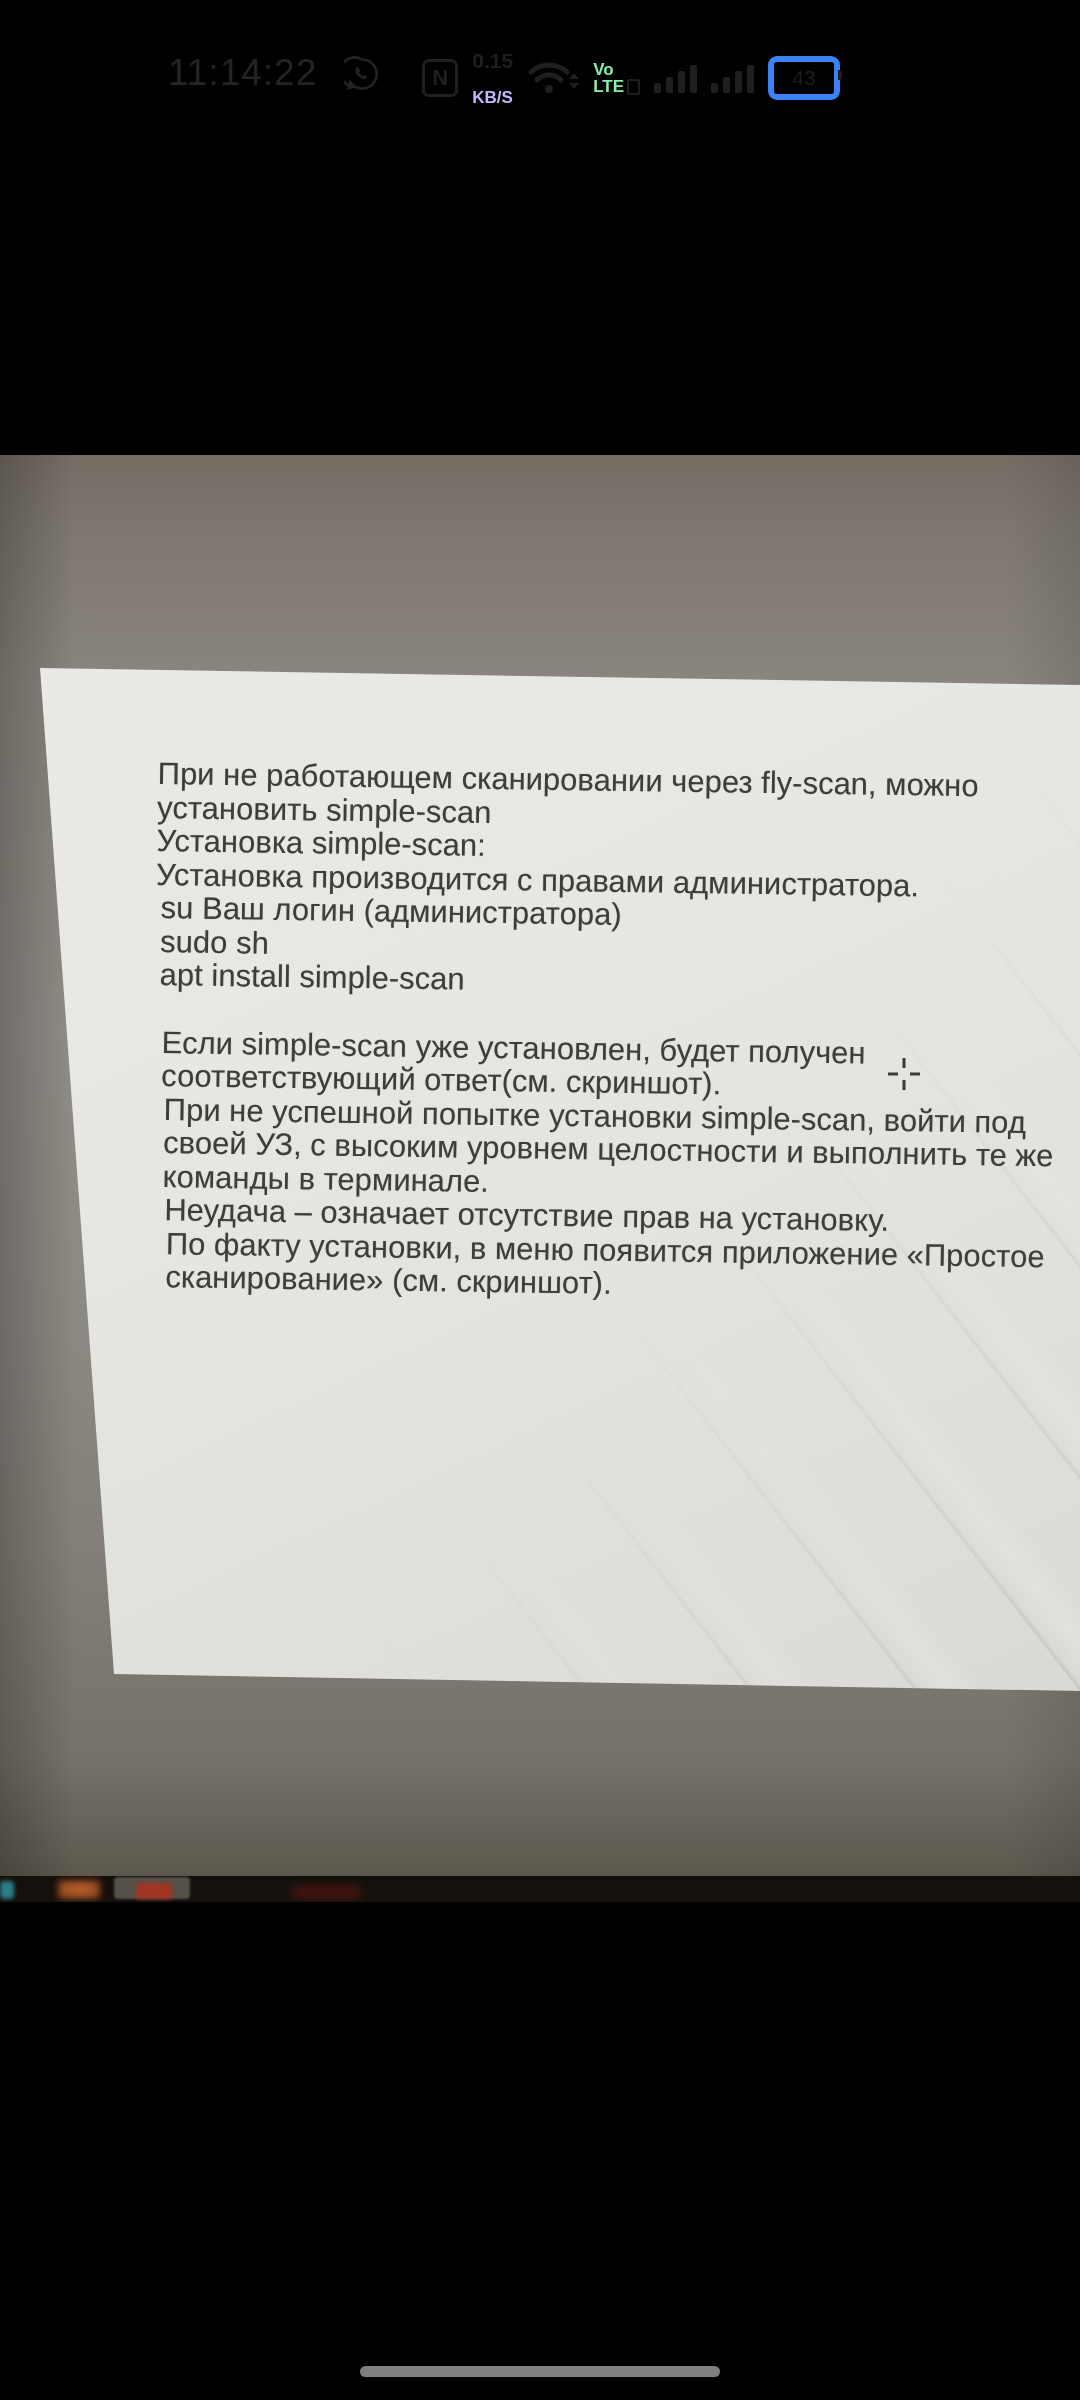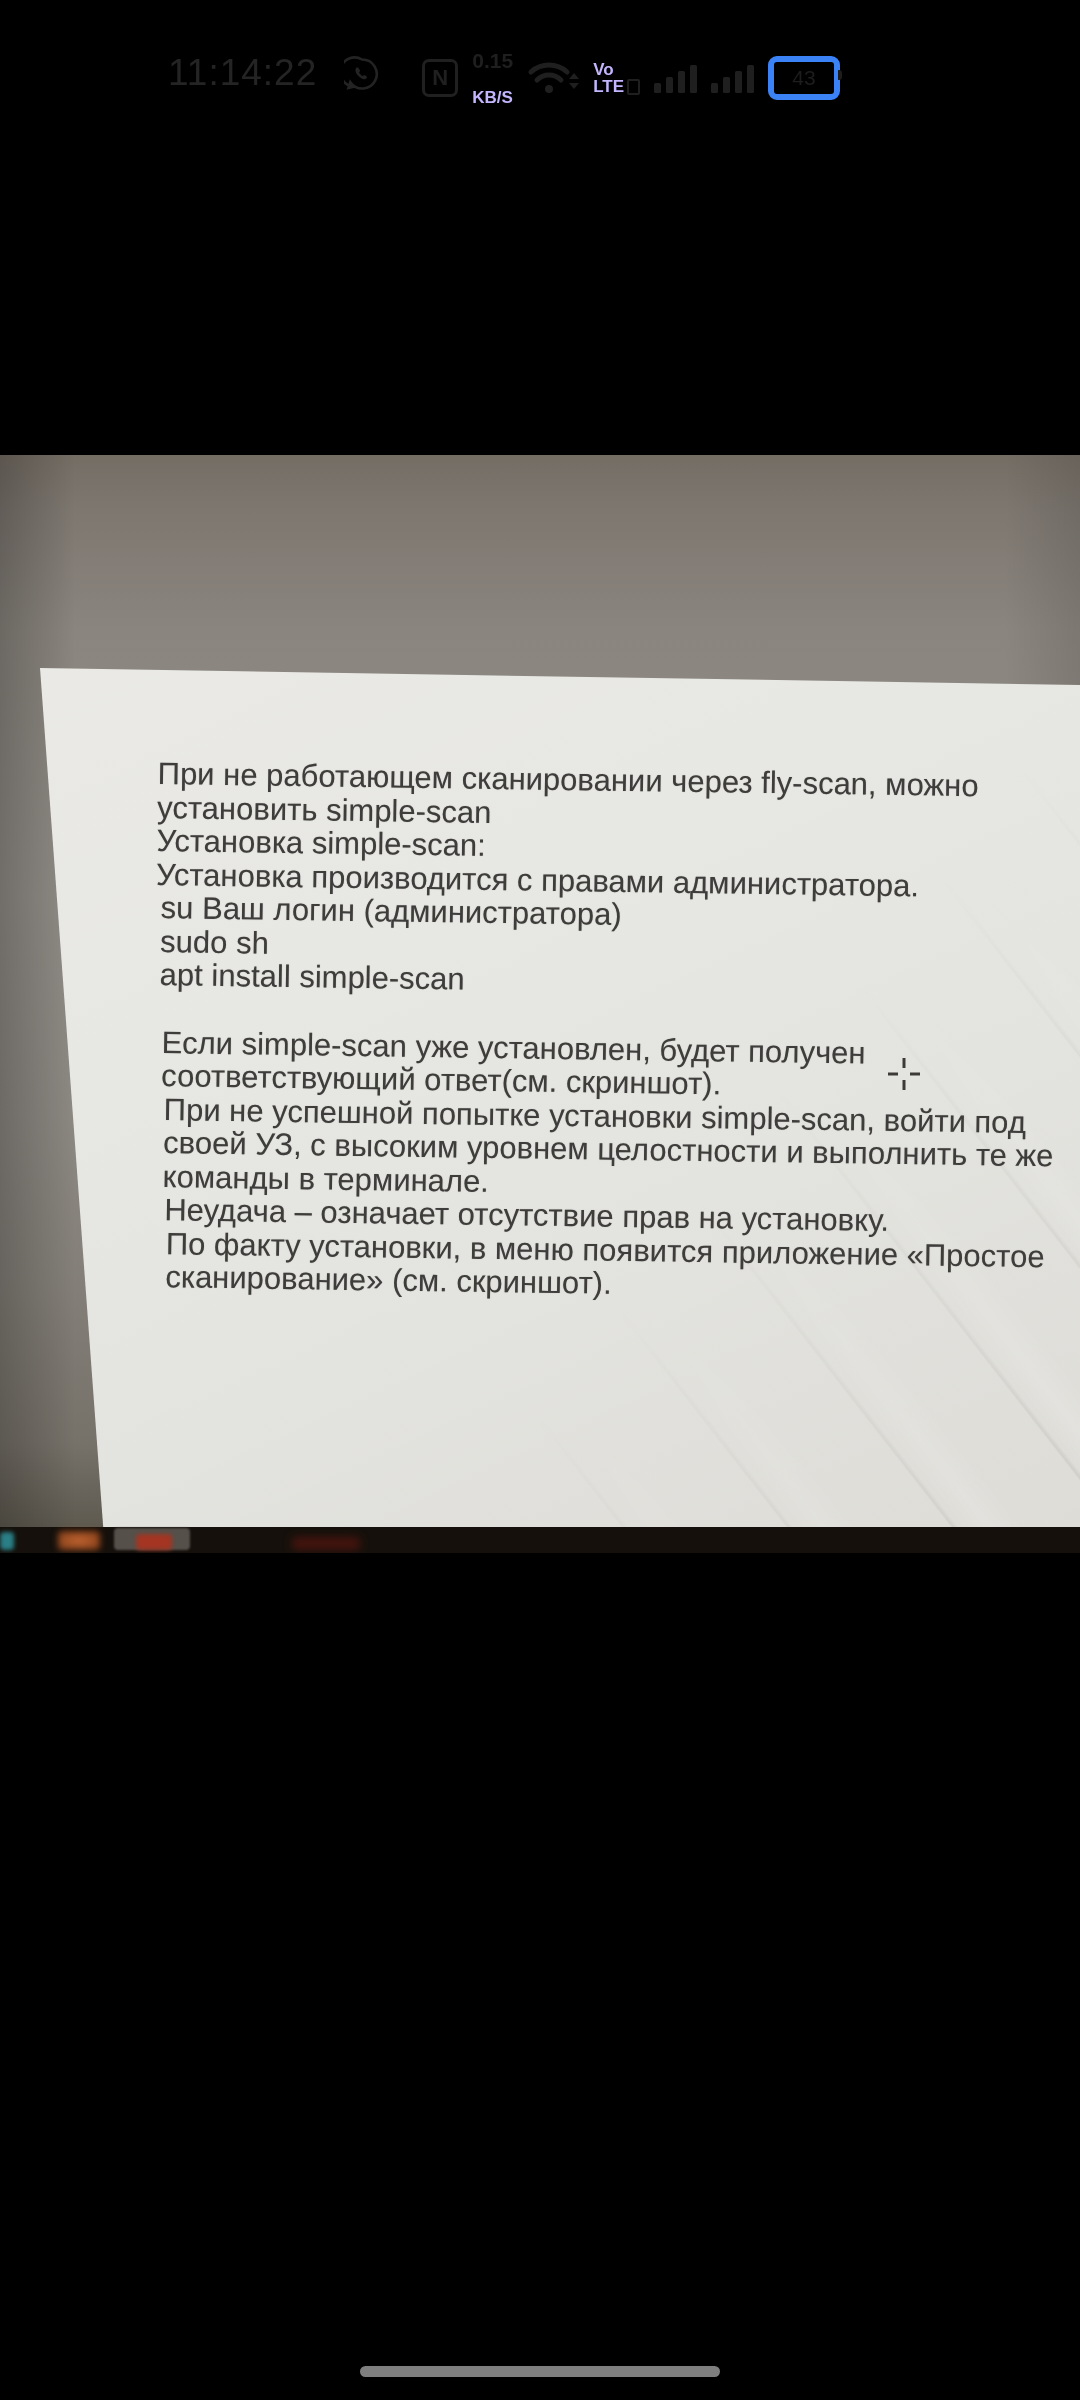--- a/index.html
+++ b/index.html
@@ -16,39 +16,39 @@
   .sb-wa{position:absolute;left:344px;top:56px;width:36px;height:36px;}
   .sb-right{position:absolute;right:80px;top:50px;display:flex;align-items:center;gap:14px;}
   .sb-nfc{
     width:30px;height:32px;border:3px solid #202020;border-radius:7px;
     color:#202020;font-size:22px;font-weight:700;display:flex;align-items:center;justify-content:center;
   }
   .sb-speed{display:flex;flex-direction:column;align-items:flex-start;line-height:1;}
   .sb-speed .v{font-size:21px;color:#1f1f1f;font-weight:700;}
   .sb-speed .u{font-size:17px;color:#c4b5fd;font-weight:600;margin-top:18px;}
   .sb-wifi{position:relative;width:52px;height:38px;}
-  .sb-volte{display:flex;flex-direction:column;line-height:1;color:#c4b5fd;font-weight:700;}
+  .sb-volte{display:flex;flex-direction:column;line-height:1;color:#86efac;font-weight:700;}
   .sb-volte .t{font-size:17px;}
   .sb-volte .b{font-size:17px;display:flex;align-items:center;gap:3px;}
   .sb-volte .sq{width:9px;height:12px;border:2px solid #1f1f1f;border-radius:2px;display:inline-block;}
   .sb-bars{display:flex;align-items:flex-end;gap:5px;height:30px;}
   .sb-bars i{display:block;width:7px;background:#1f1f1f;border-radius:1.5px;}
   .sb-bars i:nth-child(1){height:10px;} .sb-bars i:nth-child(2){height:16px;}
   .sb-bars i:nth-child(3){height:22px;} .sb-bars i:nth-child(4){height:28px;}
   .sb-batt{
     position:relative;width:60px;height:32px;border:6px solid #3b82f6;border-radius:9px;
     display:flex;align-items:center;justify-content:center;color:#1d1d1d;font-size:21px;
   }
   .sb-batt::after{
     content:"";position:absolute;right:-8px;top:8px;width:4px;height:10px;
     background:#1d1d1d;border-radius:0 3px 3px 0;
   }
   
   .photo{
-    position:absolute;left:0;top:455px;width:1080px;height:1098px;overflow:hidden;
+    position:absolute;left:0;top:455px;width:1080px;height:1447px;overflow:hidden;
     background:
       linear-gradient(90deg, rgba(0,0,0,0.22) 0%, rgba(0,0,0,0) 7%, rgba(0,0,0,0) 93%, rgba(0,0,0,0.10) 100%),
       linear-gradient(180deg,#746d64 0%, #7d7770 5%, #8a857e 16%, #918d87 40%, #8c8882 60%, #837f78 76%, #767169 90%, #5d594f 98%, #3a352e 100%);
   }
   .paper{
     position:absolute;left:0;top:0;width:1080px;height:1447px;
     clip-path:polygon(40px 213px, 1080px 230px, 1080px 1236px, 114px 1219px);
     background:linear-gradient(155deg,#ebeae6 0%, #e7e7e3 35%, #e3e3df 55%, #deddd8 78%, #d6d5d0 100%);
   }
   .paper-streaks{

